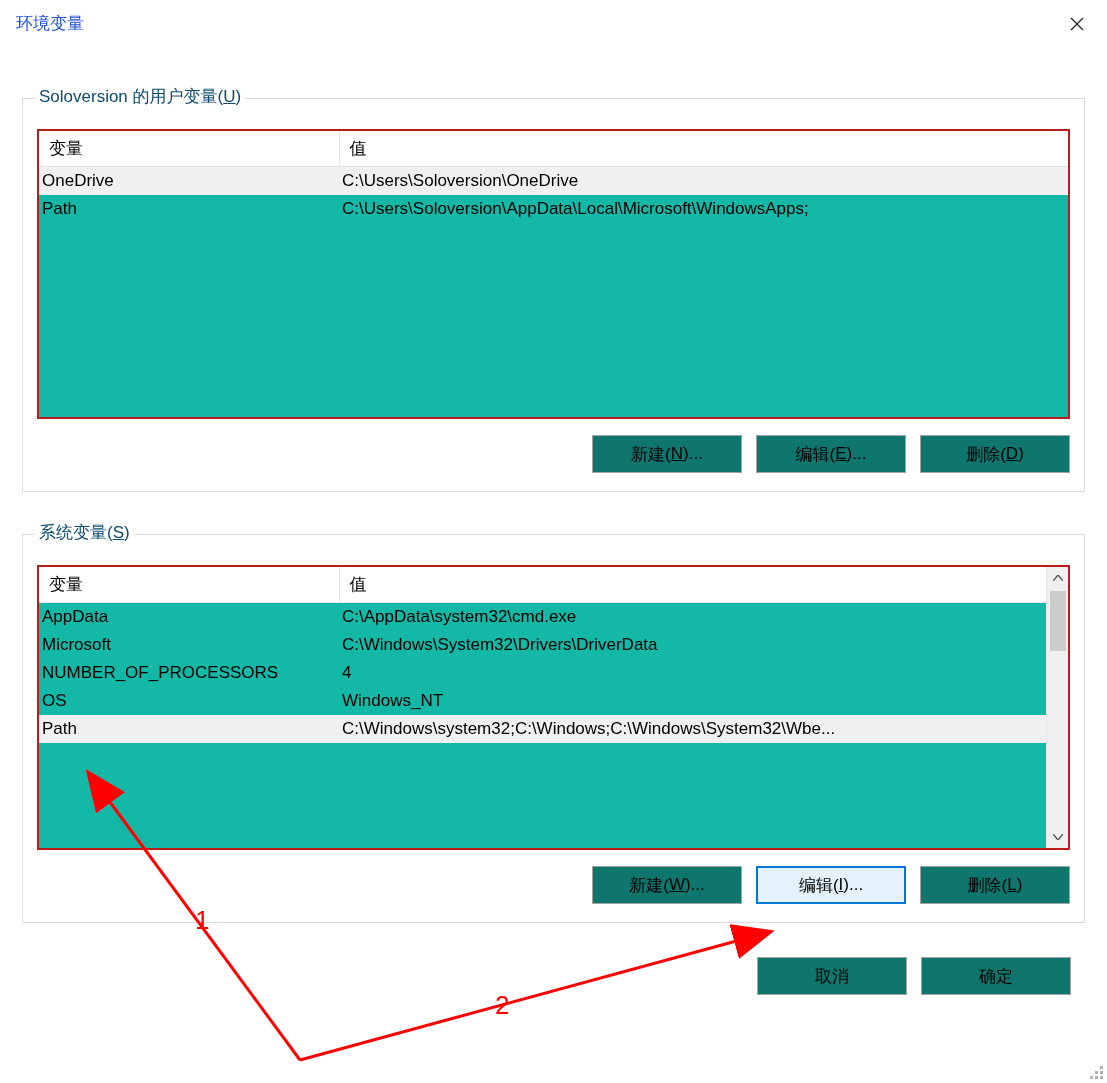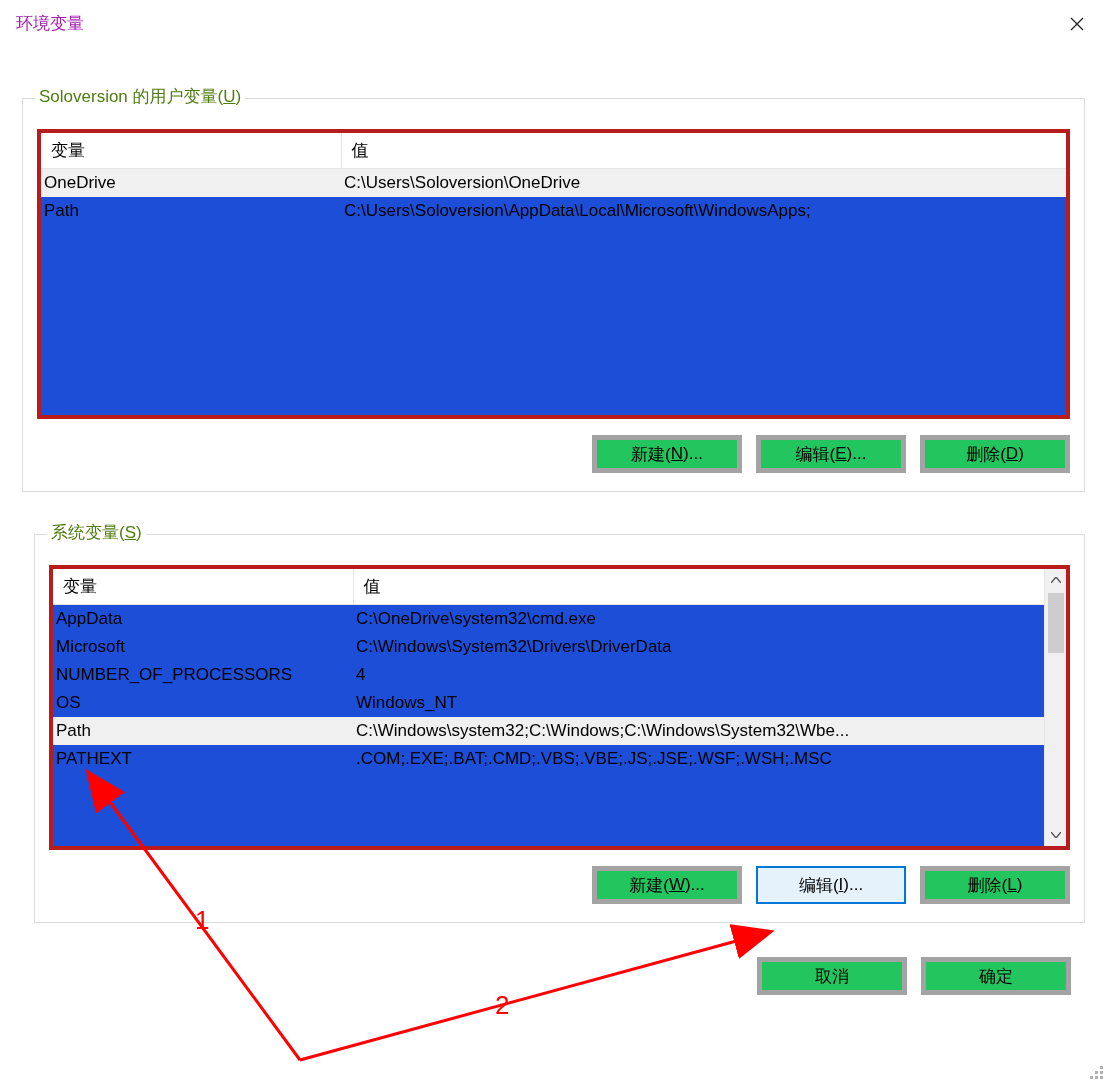--- a/index.html
+++ b/index.html
@@ -13,46 +13,46 @@
       overflow: hidden;
     }
     .titlebar {
       height: 48px;
       display: flex;
       align-items: center;
       justify-content: space-between;
       padding-left: 16px;
       border-bottom: 1px solid #fff;
     }
-    .titlebar-title { font-size: 17px; color: #a21caf; }
+    .titlebar-title { font-size: 17px; color: #1d4ed8; }
     .close-btn {
       width: 60px; height: 48px;
       display: flex; align-items: center; justify-content: center;
       font-size: 18px; color: #222;
       cursor: pointer;
     }
     .content { padding: 20px 22px 0 22px; }
     .groupbox {
       border: 1px solid #dcdcdc;
       padding: 18px 14px 18px 14px;
       position: relative;
       margin-top: 30px;
     }
     .groupbox-legend {
       position: absolute;
       top: -14px; left: 12px;
       background: #fff;
       padding: 0 4px;
       font-size: 17px;
-      color: #4d7c0f;
+      color: #0c4a6e;
     }
     .underline { text-decoration: underline; }
     .table-wrap {
-      border: 4px solid #b91c1c;
-      background: #1d4ed8;
+      border: 2px solid #b91c1c;
+      background: #14b8a6;
       margin-top: 12px;
       height: 290px;
       overflow: hidden;
       position: relative;
     }
     .table-wrap.sys { height: 285px; display: flex; }
     .table {
       width: 100%;
       border-collapse: collapse;
       table-layout: fixed;
@@ -100,22 +100,22 @@
     .scrollbar-track { flex:1; width:100%; }
     .button-row {
       display: flex;
       justify-content: flex-end;
       gap: 14px;
       margin-top: 16px;
     }
     .btn {
       min-width: 150px;
       height: 38px;
-      background: #22c55e;
-      border: 5px solid #a3a3a3;
+      background: #0f766e;
+      border: 1px solid #a3a3a3;
       font-size: 17px;
       display: flex; align-items: center; justify-content: center;
       cursor: pointer;
       color: #000;
     }
     .btn.highlight { border: 2px solid #0078d7; background: #e5f1fb; }
     .footer-row {
       display: flex;
       justify-content: flex-end;
       gap: 14px;
@@ -195,61 +195,57 @@
           <span>)...</span>
       </div>
       <div class="btn">
         <span>删除(</span>
           <span class="underline">D</span>
           <span>)</span>
       </div>
     </div>
   </div>
 
-  <div class="groupbox" style="margin-top:42px;margin-left:12px;">
+  <div class="groupbox" style="margin-top:42px;">
     <div class="groupbox-legend">
       <span>系统变量(</span><span class="underline">S</span><span>)</span>
     </div>
     <div class="table-wrap sys">
       <div class="sys-scroll-area">
         <table class="table">
           <colgroup>
               <col class="col-var">
               <col>
             </colgroup>
           <thead>
             <tr>
               <th>变量</th>
               <th>值</th>
             </tr>
           </thead>
           <tbody id="sys-rows">
               <tr>
                 <td>AppData</td>
-                <td>C:\OneDrive\system32\cmd.exe</td>
+                <td>C:\AppData\system32\cmd.exe</td>
               </tr>
               <tr>
                 <td>Microsoft</td>
                 <td>C:\Windows\System32\Drivers\DriverData</td>
               </tr>
               <tr>
                 <td>NUMBER_OF_PROCESSORS</td>
                 <td>4</td>
               </tr>
               <tr>
                 <td>OS</td>
                 <td>Windows_NT</td>
               </tr>
               <tr class="selected">
                 <td>Path</td>
                 <td>C:\Windows\system32;C:\Windows;C:\Windows\System32\Wbe...</td>
-              </tr>
-              <tr>
-                <td>PATHEXT</td>
-                <td>.COM;.EXE;.BAT;.CMD;.VBS;.VBE;.JS;.JSE;.WSF;.WSH;.MSC</td>
               </tr>
             </tbody>
         </table>
       </div>
       <div class="scrollbar">
         <div class="scrollbar-arrow">
           <svg width="10" height="6" viewBox="0 0 10 6">
               <polyline points="0,6 5,0 10,6" fill="none" stroke="#555" stroke-width="1.4"></polyline>
             </svg>
         </div>

